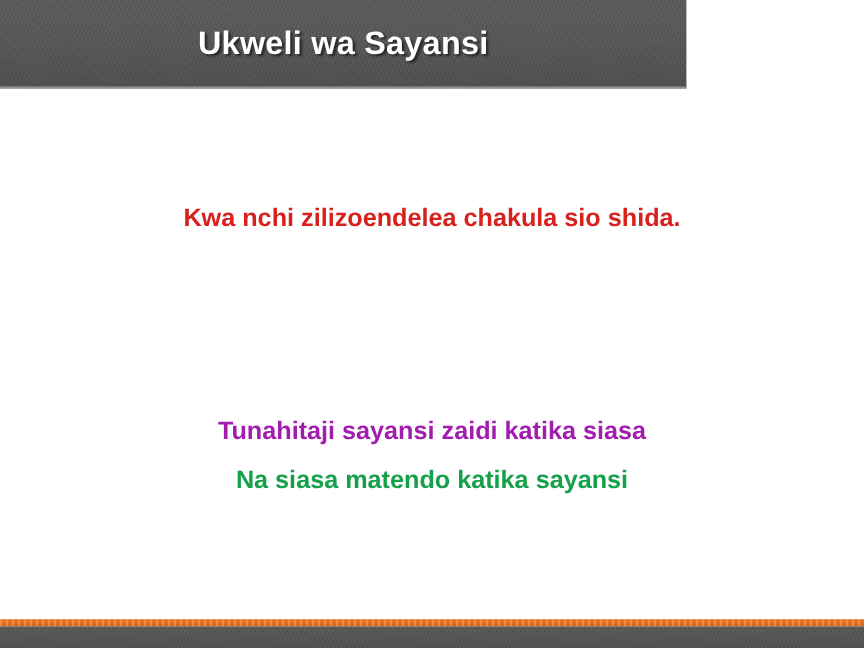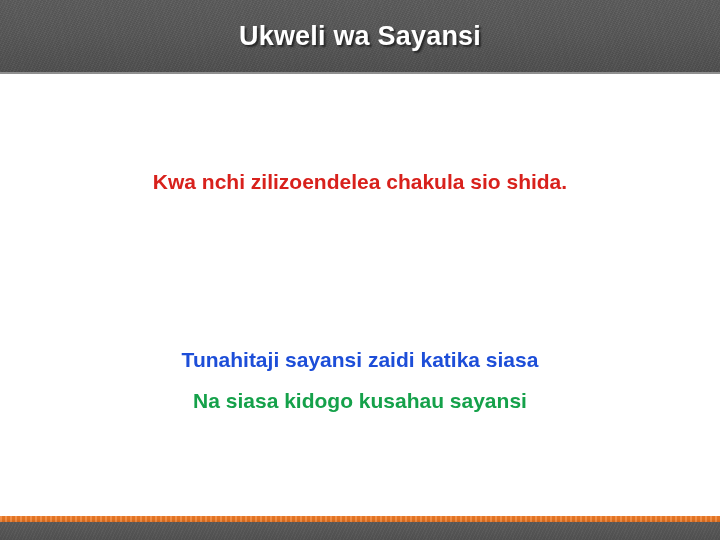--- a/index.html
+++ b/index.html
@@ -21,21 +21,21 @@
     height: 540px;
     background: #ffffff;
     box-sizing: border-box;
   }
 
   
   .title-band {
     position: absolute;
     left: 0;
     top: 0;
-    width: 720px;
+    width: 572px;
     height: 74px;
     background:
       repeating-linear-gradient(
         115deg,
         rgba(255,255,255,0.030) 0px,
         rgba(255,255,255,0.030) 1px,
         rgba(0,0,0,0.030) 1px,
         rgba(0,0,0,0.030) 3px
       ),
       repeating-linear-gradient(
@@ -98,21 +98,21 @@
   }
 
   .para-blue {
     top: 166px;
     color: #2E5C86;
     font-size: 21px;
   }
 
   .para-green-1 {
     top: 272px;
-    color: #1d4ed8;
+    color: #a21caf;
     font-size: 21px;
   }
 
   .para-green-2 {
     top: 313px;
     color: #15A14A;
     font-size: 21px;
   }
 
   
@@ -159,20 +159,20 @@
     <div class="title-text">Ukweli wa Sayansi</div>
   </div>
 
   <div class="body-area">
 
     <div class="para para-red">Kwa nchi zilizoendelea chakula sio shida.</div>
 
 
     <div class="para para-green-1">Tunahitaji sayansi zaidi katika siasa</div>
 
-    <div class="para para-green-2">Na siasa kidogo kusahau sayansi</div>
+    <div class="para para-green-2">Na siasa matendo katika sayansi</div>
 
   </div>
 
   <div class="bottom-orange"></div>
   <div class="bottom-gray"></div>
 
 </div>
 
 </body></html>

